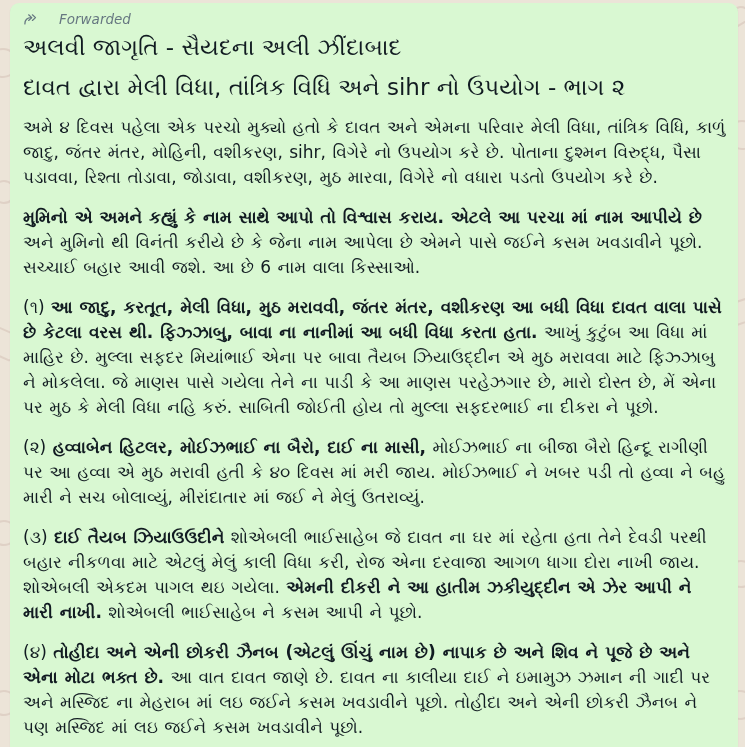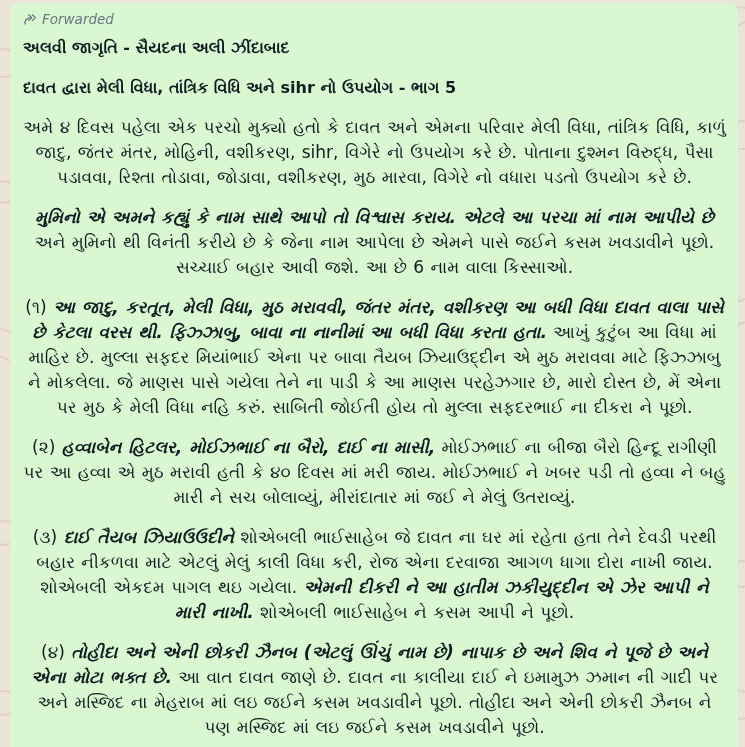--- a/index.html
+++ b/index.html
@@ -44,43 +44,42 @@
     background: #d9f8d2;
     border-radius: 9px;
     box-shadow: 0 1px 1px rgba(0,0,0,0.13);
     padding: 7px 12px 12px 13px;
     color: #111b21;
     z-index: 1;
   }
   .fwd-row {
     display: flex;
     align-items: center;
-    gap: 4px;
+    gap: 21px;
     color: #667781;
     font-style: italic;
     font-size: 13.5px;
     line-height: 18px;
     margin-bottom: 7px;
   }
   .fwd-icon { display: inline-flex; align-items: center; }
   .heading {
-    font-weight: 700;
-    font-size: 16px;
+    font-weight: 400;
+    font-size: 23px;
     line-height: 25px;
     margin-bottom: 15px;
   }
   .para {
     font-size: 17px;
     line-height: 25px;
     margin-bottom: 15px;
     word-spacing: 1px;
-    text-align: center;
   }
   .para:last-child { margin-bottom: 12px; }
-  .b { font-weight: 700; font-style: italic; }
+  .b { font-weight: 700; }
 </style>
 </head>
 <body>
 
 <div class="wallpaper">
   <div class="doodle d1"></div>
   <div class="doodle d2"></div>
   <div class="doodle d3"></div>
   <div class="doodle d4"></div>
   <div class="doodle d5"></div>
@@ -96,21 +95,21 @@
         <svg width="15" height="15" viewBox="0 0 24 24">
           <path d="M3 19 C3 12 7.5 9 13.5 9" fill="none" stroke="#667781" stroke-width="2" stroke-linecap="round"></path>
           <path d="M9 4.5 L14 9 L9 13.5" fill="none" stroke="#667781" stroke-width="2" stroke-linecap="round" stroke-linejoin="round"></path>
           <path d="M15 4.5 L20 9 L15 13.5" fill="none" stroke="#667781" stroke-width="2" stroke-linecap="round" stroke-linejoin="round"></path>
         </svg>
       </span>
       <span class="fwd-text">Forwarded</span>
     </div>
 
     <div class="heading">અલવી જાગૃતિ - સૈયદના અલી ઝીંદાબાદ</div>
-    <div class="heading">દાવત દ્વારા મેલી વિધા, તાંત્રિક વિધિ અને sihr નો ઉપયોગ - ભાગ 5</div>
+    <div class="heading">દાવત દ્વારા મેલી વિધા, તાંત્રિક વિધિ અને sihr નો ઉપયોગ - ભાગ ૨</div>
 
     <div id="message-body">
         <div class="para"><span>અમે ૪ દિવસ પહેલા એક પરચો મુક્યો હતો કે દાવત અને એમના પરિવાર મેલી વિધા, તાંત્રિક વિધિ, કાળું જાદુ, જંતર મંતર, મોહિની, વશીકરણ, sihr, વિગેરે નો ઉપયોગ કરે છે. પોતાના દુશ્મન વિરુદ્ધ, પૈસા પડાવવા, રિશ્તા તોડાવા, જોડાવા, વશીકરણ, મુઠ મારવા, વિગેરે નો વધારા પડતો ઉપયોગ કરે છે.</span></div>
         <div class="para"><span class="b">મુમિનો એ અમને કહ્યું કે નામ સાથે આપો તો વિશ્વાસ કરાય. એટલે આ પરચા માં નામ આપીયે છે</span><span> અને મુમિનો થી વિનંતી કરીયે છે કે જેના નામ આપેલા છે એમને પાસે જઈને કસમ ખવડાવીને પૂછો. સચ્ચાઈ બહાર આવી જશે. આ છે 6 નામ વાલા કિસ્સાઓ.</span></div>
         <div class="para"><span>(૧) </span><span class="b">આ જાદુ, કરતૂત, મેલી વિધા, મુઠ મરાવવી, જંતર મંતર, વશીકરણ આ બધી વિધા દાવત વાલા પાસે છે કેટલા વરસ થી. ફિઝ્ઝાબુ, બાવા ના નાનીમાં આ બધી વિધા કરતા હતા.</span><span> આખું કુટુંબ આ વિધા માં માહિર છે. મુલ્લા સફદર મિયાંભાઈ એના પર બાવા તૈયબ ઝિયાઉદ્દીન એ મુઠ મરાવવા માટે ફિઝ્ઝાબુ ને મોકલેલા. જે માણસ પાસે ગયેલા તેને ના પાડી કે આ માણસ પરહેઝગાર છે, મારો દોસ્ત છે, મેં એના પર મુઠ કે મેલી વિધા નહિ કરું. સાબિતી જોઈતી હોય તો મુલ્લા સફદરભાઈ ના દીકરા ને પૂછો.</span></div>
         <div class="para"><span>(૨) </span><span class="b">હવ્વાબેન હિટલર, મોઈઝભાઈ ના બૈરો, દાઈ ના માસી,</span><span> મોઈઝભાઈ ના બીજા બૈરો હિન્દૂ રાગીણી પર આ હવ્વા એ મુઠ મરાવી હતી કે ૪૦ દિવસ માં મરી જાય. મોઈઝભાઈ ને ખબર પડી તો હવ્વા ને બહુ મારી ને સચ બોલાવ્યું, મીરાંદાતાર માં જઈ ને મેલું ઉતરાવ્યું.</span></div>
         <div class="para"><span>(૩) </span><span class="b">દાઈ તૈયબ ઝિયાઉઉદીને</span><span> શોએબલી ભાઈસાહેબ જે દાવત ના ઘર માં રહેતા હતા તેને દેવડી પરથી બહાર નીકળવા માટે એટલું મેલું કાલી વિધા કરી, રોજ એના દરવાજા આગળ ધાગા દોરા નાખી જાય. શોએબલી એકદમ પાગલ થઇ ગયેલા. </span><span class="b">એમની દીકરી ને આ હાતીમ ઝકીયુદ્દીન એ ઝેર આપી ને મારી નાખી.</span><span> શોએબલી ભાઈસાહેબ ને કસમ આપી ને પૂછો.</span></div>
         <div class="para"><span>(૪) </span><span class="b">તોહીદા અને એની છોકરી ઝૈનબ (એટલું ઊંચું નામ છે) નાપાક છે અને શિવ ને પૂજે છે અને એના મોટા ભક્ત છે.</span><span> આ વાત દાવત જાણે છે. દાવત ના કાલીયા દાઈ ને ઇમામુઝ ઝમાન ની ગાદી પર અને મસ્જિદ ના મેહરાબ માં લઇ જઈને કસમ ખવડાવીને પૂછો. તોહીદા અને એની છોકરી ઝૈનબ ને પણ મસ્જિદ માં લઇ જઈને કસમ ખવડાવીને પૂછો.</span></div>
       </div>
   </div>

